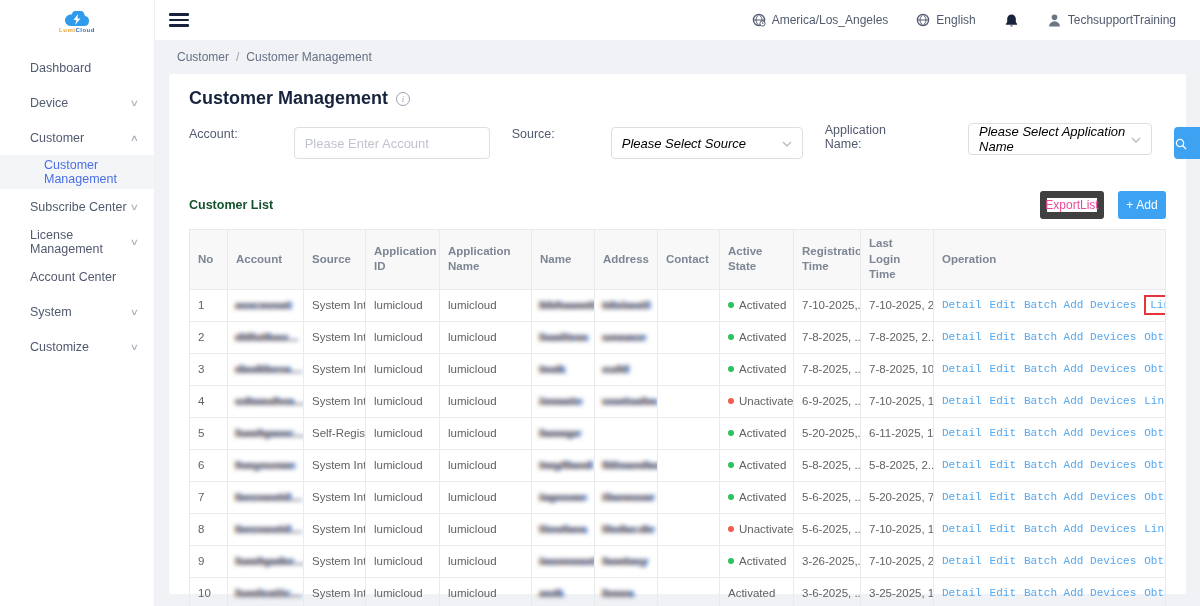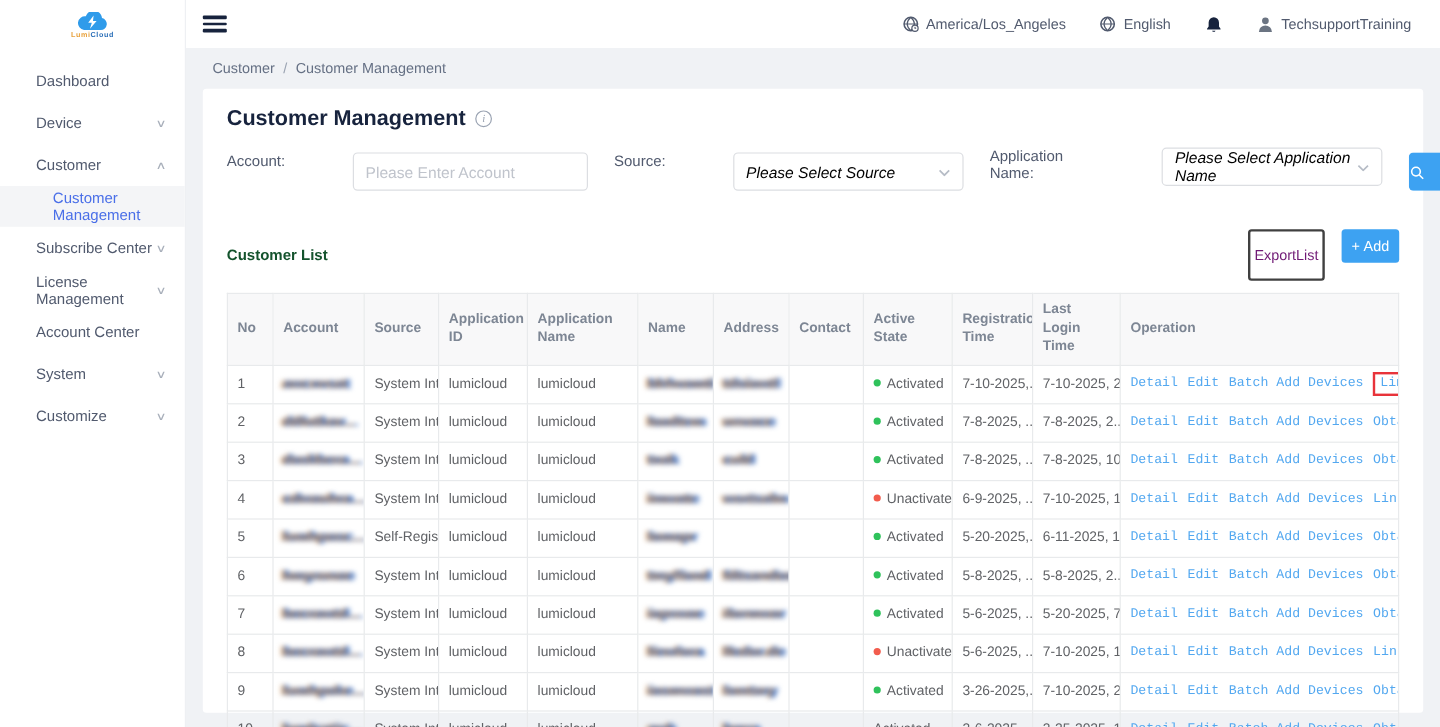--- a/index.html
+++ b/index.html
@@ -48,21 +48,21 @@
   .sel-app { width:210px; }
   .btn { height:32px; border-radius:4px; font-size:12.5px; display:inline-flex; align-items:center; justify-content:space-between; gap:5px; cursor:pointer; border:1px solid transparent; }
   .btn-search { background:#3da2f2; color:#fff; width:74px; }
   .btn-reset { background:#fff; border-color:#dcdee2; color:#515a6e; width:66px; }
 
   .divider { height:1px; background:#e8eaec; margin-top:18px; }
 
   .list-head { display:flex; align-items:center; margin:14px 0 10px; }
   .list-title { font-size:12.5px; font-weight:bold; color:#14532d; }
   .list-actions { margin-left:auto; display:flex; gap:14px; }
-  .btn-export { height:43px; width:64px; font-size:12px; background:#fff; border:2px solid #404040; color:#701a75; border-radius:3px; display:flex; align-items:center; justify-content:center; cursor:pointer; }
+  .btn-export { height:28px; width:64px; font-size:12px; background:#fff; border:7px solid #404040; color:#ec4899; border-radius:3px; display:flex; align-items:center; justify-content:center; cursor:pointer; }
   .btn-add { height:28px; width:48px; font-size:12px; background:#3da2f2; color:#fff; border-radius:3px; display:flex; align-items:center; justify-content:center; gap:3px; cursor:pointer; }
 
   
   table { width:100%; border-collapse:collapse; table-layout:fixed; }
   th, td { border:1px solid #e8eaec; font-size:11.5px; overflow:hidden; white-space:nowrap; }
   thead th { background:#f8f8f9; color:#7d8694; font-weight:bold; text-align:left; padding:6px 8px; height:40px; white-space:normal; line-height:1.35; }
   tbody td { height:31px; padding:0 8px; color:#606266; }
   .dot { display:inline-block; width:6px; height:6px; border-radius:50%; margin-right:5px; vertical-align:1px; }
   .dot.ok { background:#2fc25b; }
   .dot.bad { background:#f25c4d; }

